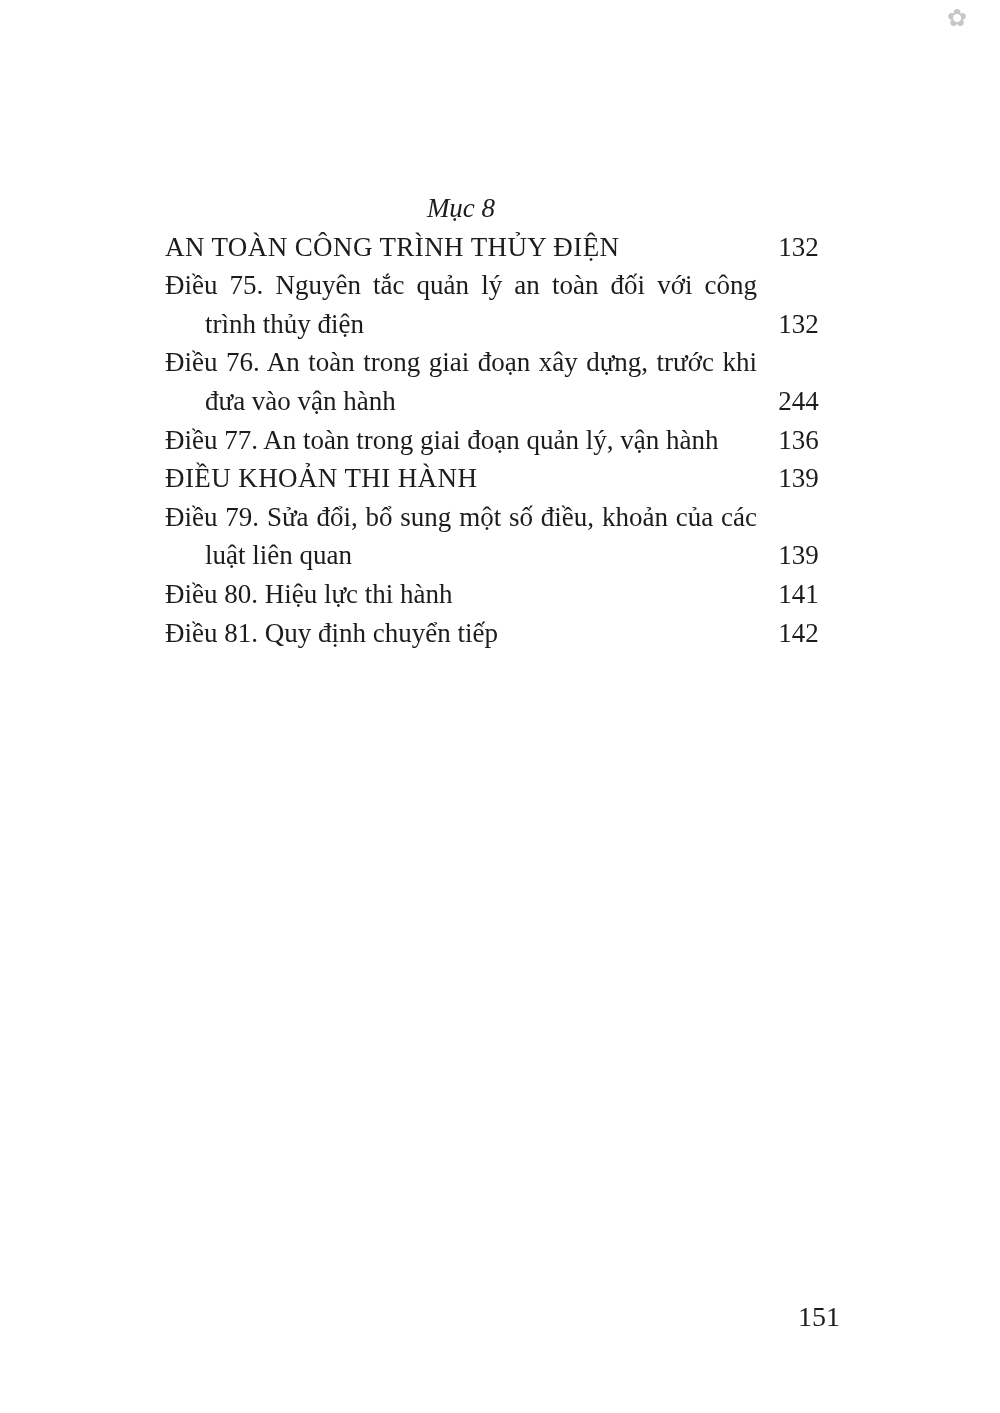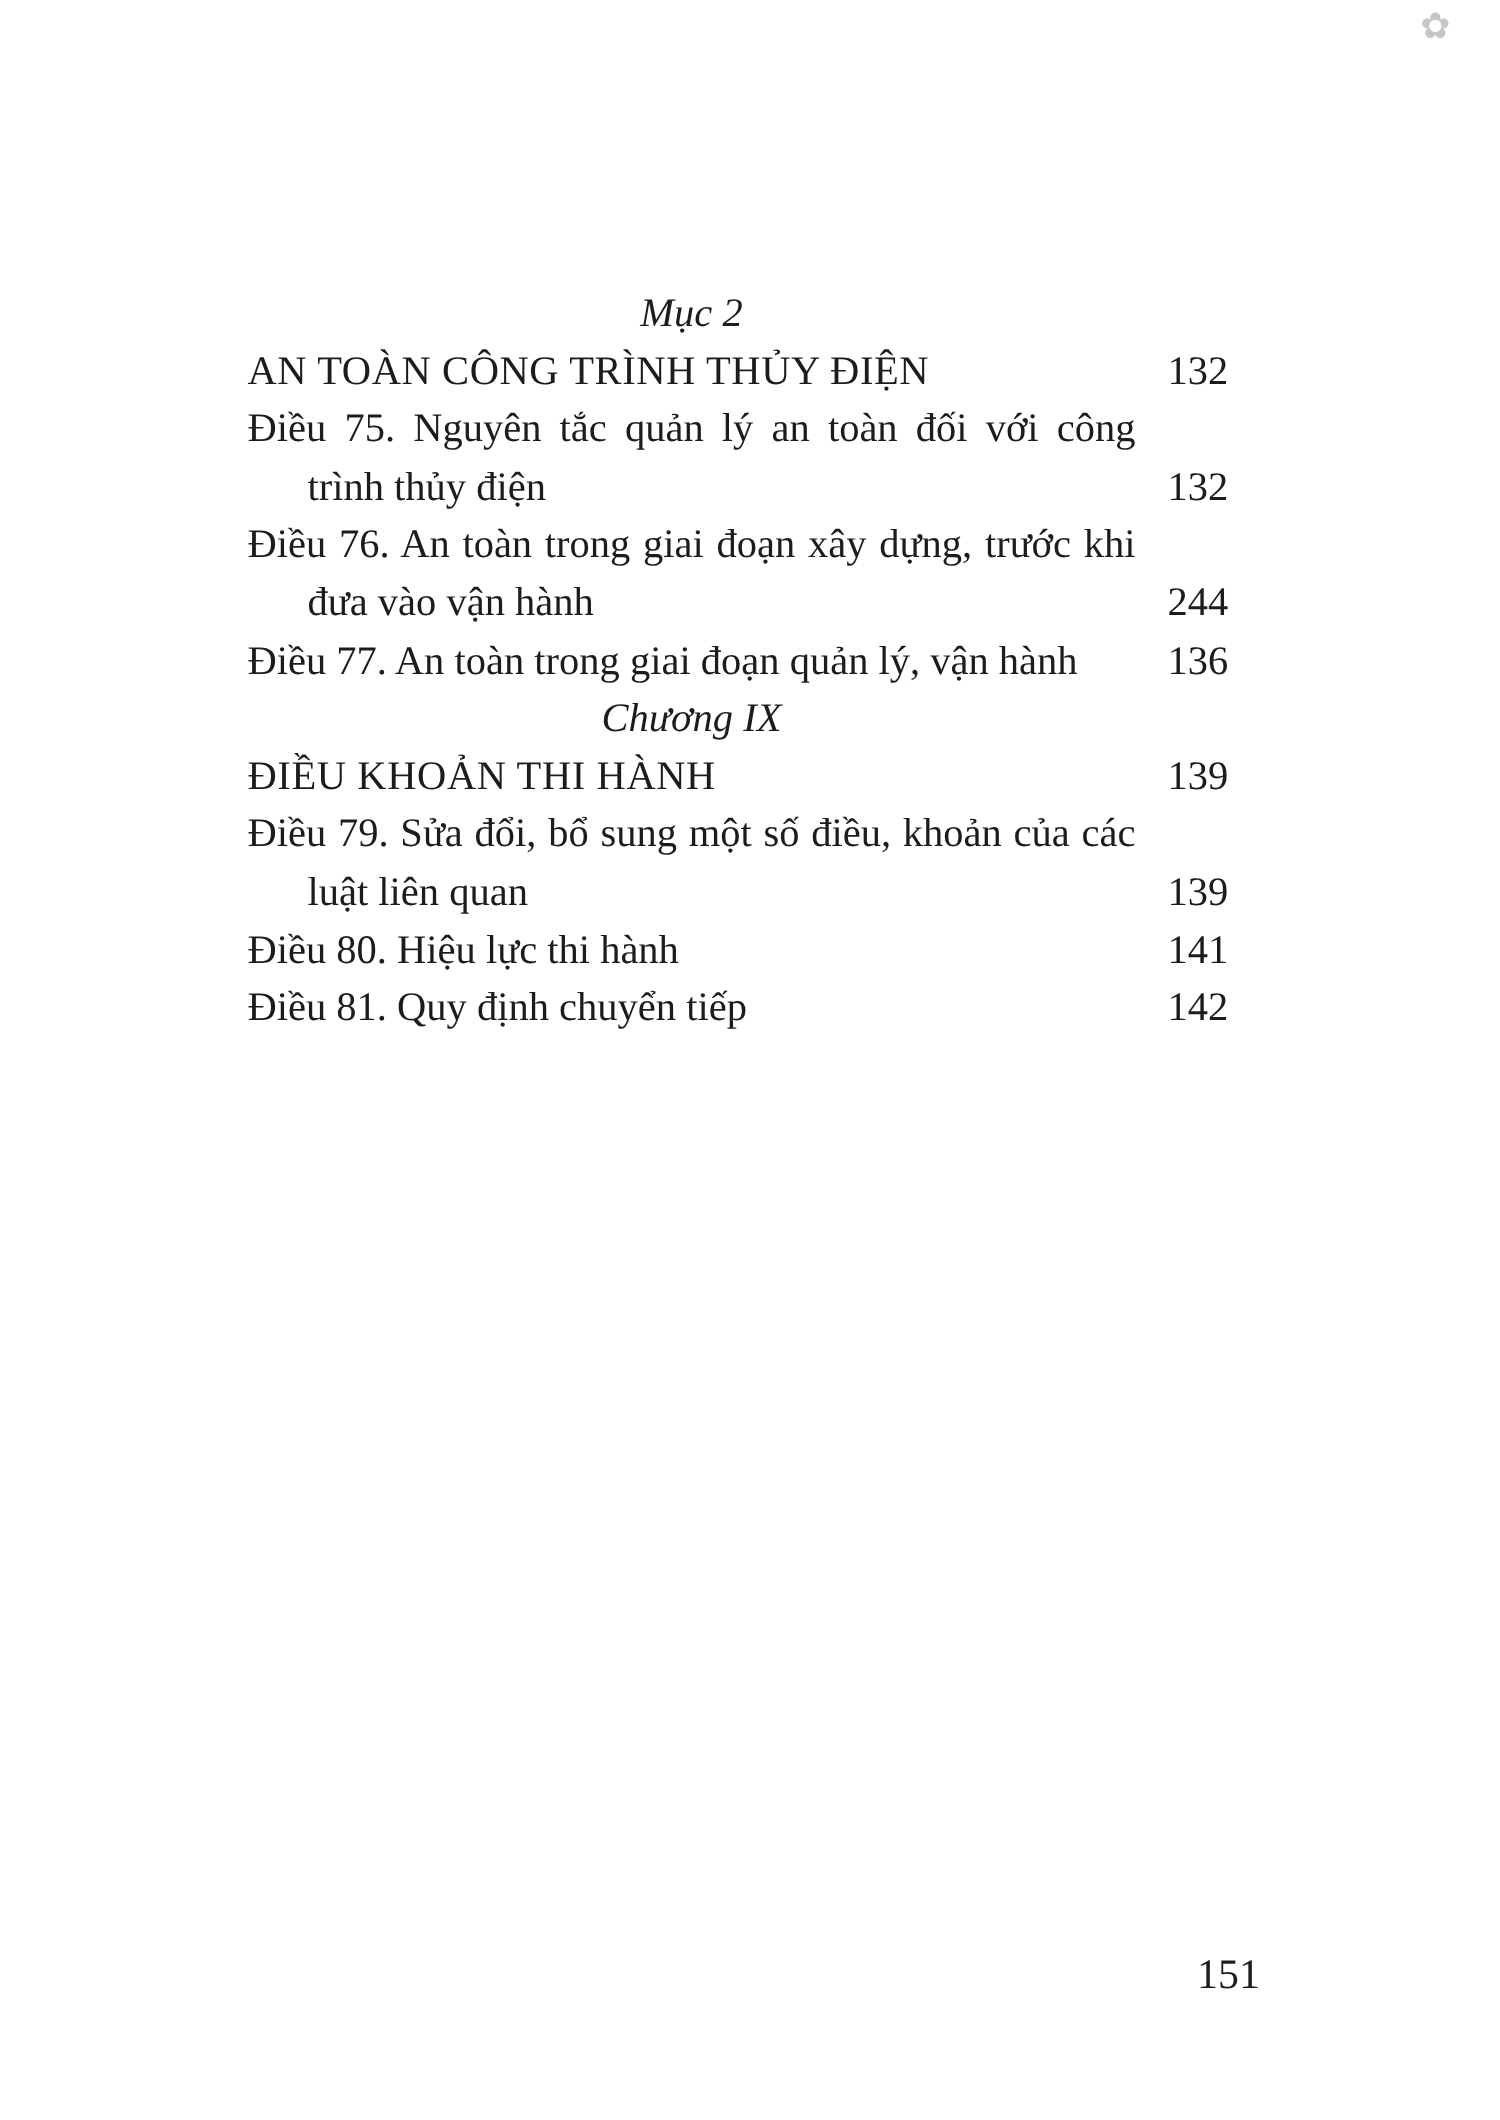--- a/index.html
+++ b/index.html
@@ -70,21 +70,21 @@
   }
 </style>
 </head>
 <body>
 
 <span class="ornament">✿</span>
 
 <main class="toc">
 
   <div class="row">
-    <div class="text-col section-label">Mục 2</div>
+    <div class="text-col section-label">Mục 8</div>
   </div>
 
   <div class="row">
     <div class="text-col section-title">AN TOÀN CÔNG TRÌNH THỦY ĐIỆN</div>
     <div class="num">132</div>
   </div>
 
   <div class="row">
     <div class="text-col">
       <div class="l1 justify">Điều 75. Nguyên tắc quản lý an toàn đối với công</div>
@@ -102,23 +102,20 @@
   </div>
 
   <div class="row">
     <div class="text-col">
       <div class="l1">Điều 77. An toàn trong giai đoạn quản lý, vận hành</div>
     </div>
     <div class="num">136</div>
   </div>
 
 
-  <div class="row">
-    <div class="text-col section-label">Chương IX</div>
-  </div>
 
   <div class="row">
     <div class="text-col section-title">ĐIỀU KHOẢN THI HÀNH</div>
     <div class="num">139</div>
   </div>
 
   <div class="row">
     <div class="text-col">
       <div class="l1 justify">Điều 79. Sửa đổi, bổ sung một số điều, khoản của các</div>
       <div class="l2">luật liên quan</div>

